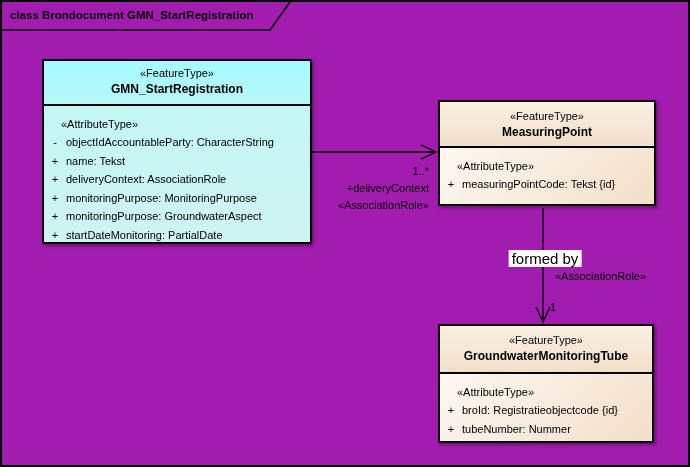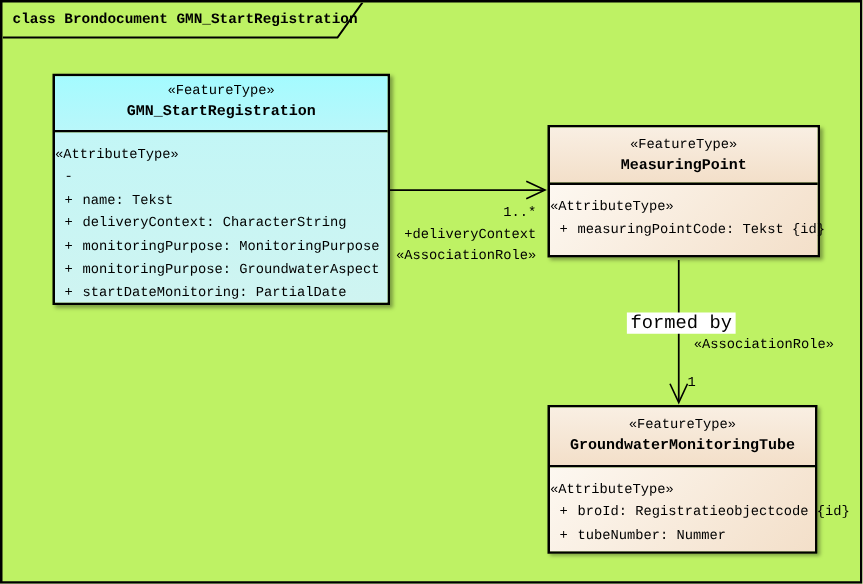--- a/index.html
+++ b/index.html
@@ -1,22 +1,22 @@
 <!DOCTYPE html>
 <html><head>
 <meta charset="utf-8">
 <style>
   html,body{margin:0;padding:0;background:#ffffff;}
   .canvas{
     position:relative;
     width:690px;height:467px;
     box-sizing:border-box;
     border:2px solid #000;
-    background:#bef264;
-    font-family:Liberation Mono, monospace;
+    background:#a21caf;
+    font-family:Liberation Sans, sans-serif;
     color:#000;
     overflow:hidden;
   }
   .overlay{position:absolute;left:0;top:0;width:690px;height:467px;pointer-events:none;}
   .frame-tab-label{
     position:absolute;left:8px;top:7px;
     font-size:11.5px;font-weight:bold;white-space:nowrap;
   }
   .box{
     position:absolute;box-sizing:border-box;
@@ -31,21 +31,21 @@
   .stereo{font-size:11px;line-height:15px;}
   .cname{font-size:12px;font-weight:bold;line-height:17px;white-space:nowrap;}
   .attrs{box-sizing:border-box;padding-top:9px;height:100%;}
   .b1{left:40px;top:57px;width:270px;height:185px;}
   .b1 .head{height:45px;padding-top:5px;}
   .b2{left:436px;top:98px;width:218px;height:106px;}
   .b2 .head{height:46px;padding-top:7px;}
   .b3{left:436px;top:322px;width:216px;height:119px;}
   .b3 .head{height:48px;padding-top:7px;}
   .body-wrap{height:calc(100% - 45px);}
-  .attr-header{font-size:11px;line-height:18px;padding-left:0;}
+  .attr-header{font-size:11px;line-height:18px;padding-left:17px;}
   .arow{display:flex;font-size:11px;line-height:18.5px;}
   .vis{width:22px;text-align:center;flex:none;}
   .atext{white-space:nowrap;}
   .assoc-label-right{
     position:absolute;right:259px;top:161px;
     text-align:right;font-size:11px;line-height:17px;white-space:nowrap;
   }
   .assoc-name-v{
     position:absolute;left:543px;top:236px;transform:translateX(-50%);
     font-size:15px;background:#ffffff;padding:0 3px;white-space:nowrap;margin-top:12px;
@@ -82,28 +82,29 @@
 
   <div class="box cyan b1">
     <div class="head">
       <div class="stereo">«FeatureType»</div>
       <div class="cname">GMN_StartRegistration</div>
     </div>
     <div class="attrs body-wrap">
       <div class="attr-header">«AttributeType»</div>
       <div class="arow">
         <span class="vis">-</span>
+        <span class="atext">objectIdAccountableParty: CharacterString</span>
       </div>
       <div class="arow">
         <span class="vis">+</span>
         <span class="atext">name: Tekst</span>
       </div>
       <div class="arow">
         <span class="vis">+</span>
-        <span class="atext">deliveryContext: CharacterString</span>
+        <span class="atext">deliveryContext: AssociationRole</span>
       </div>
       <div class="arow">
         <span class="vis">+</span>
         <span class="atext">monitoringPurpose: MonitoringPurpose</span>
       </div>
       <div class="arow">
         <span class="vis">+</span>
         <span class="atext">monitoringPurpose: GroundwaterAspect</span>
       </div>
       <div class="arow">

